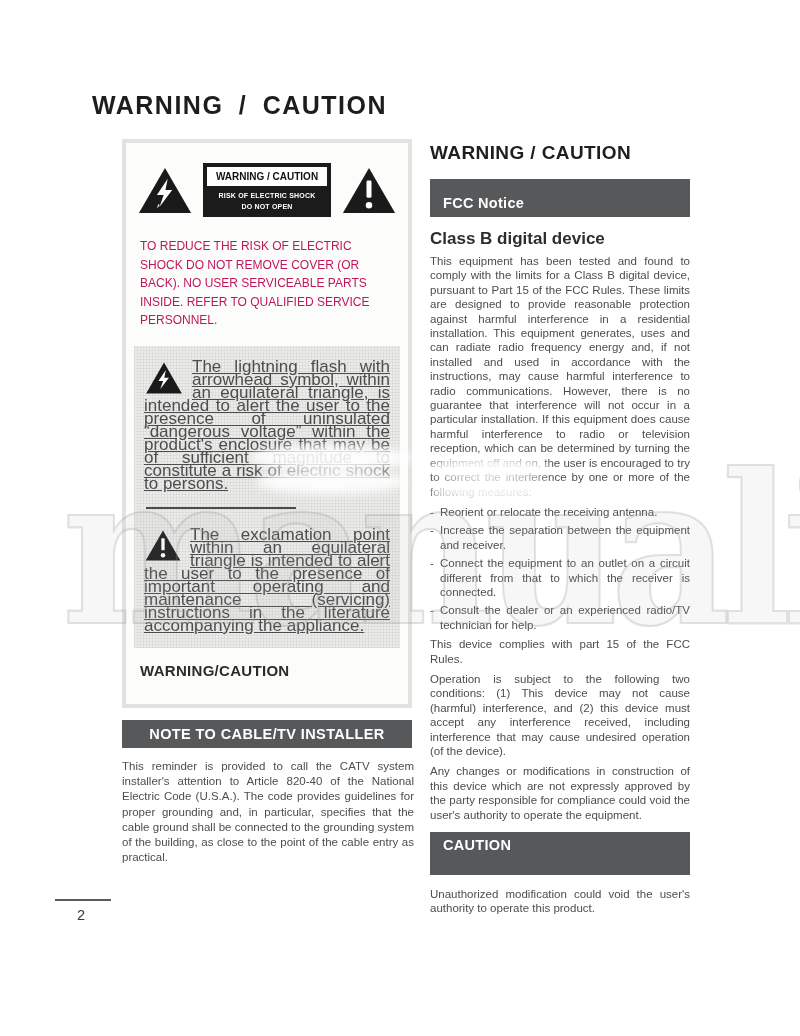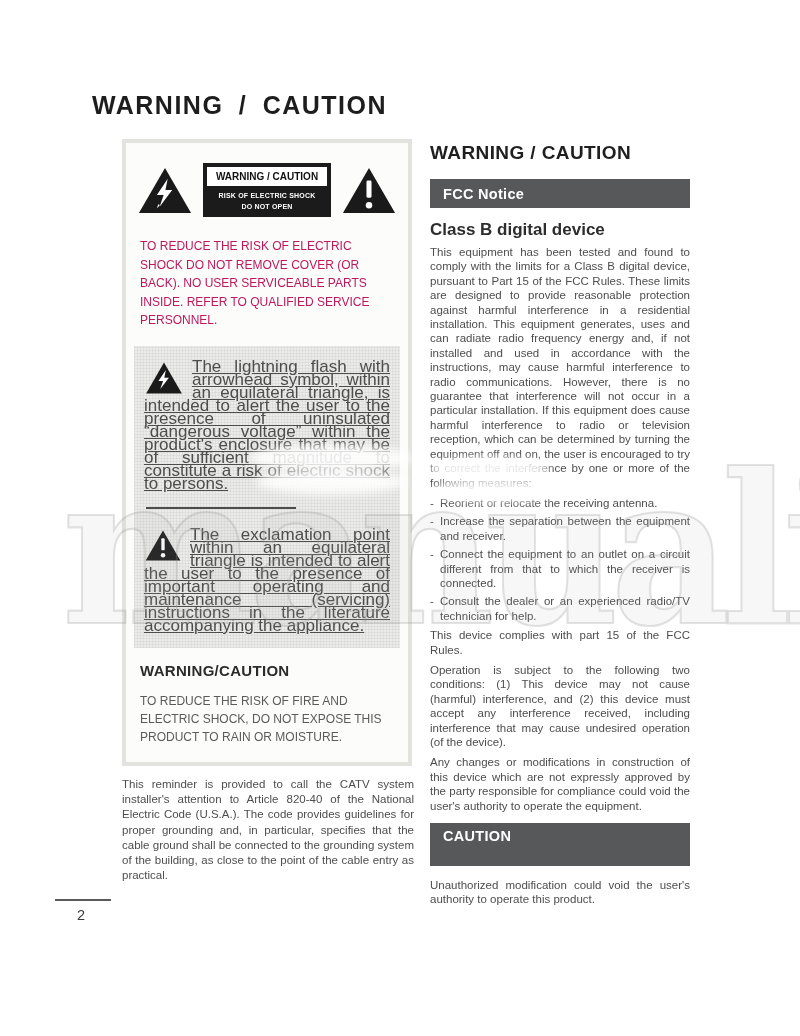--- a/index.html
+++ b/index.html
@@ -62,21 +62,21 @@
 
   
   .page-footer { position:absolute; left:55px; top:860px; }
   .footer-line { width:56px; border-top:2px solid #5a5a5a; }
   .footer-num { font-size:14.5px; color:#3a3a3a; margin:6px 0 0 22px; }
 
   
   .right-col { position:absolute; left:430px; top:103px; width:260px; }
   .rc-heading { font-size:19px; font-weight:bold; color:#1f1f1f; margin:0 0 15px; letter-spacing:0.4px; }
   .rc-intro  { font-size:11.5px; color:#4d4d4d; line-height:14.6px; text-align:justify; margin:0 0 13px; }
-  .banner.fcc     { width:260px; padding:7px 0 6px 13px; font-size:14.5px; letter-spacing:0.3px; margin:0 0 12px; }
+  .banner.fcc     { width:260px; padding:16px 0 6px 13px; font-size:14.5px; letter-spacing:0.3px; margin:0 0 12px; }
   .banner.caution { width:260px; padding:5px 0 22px 13px; font-size:14.5px; letter-spacing:0.3px; margin:10px 0 12px; }
   .rc-subhead { font-size:17px; font-weight:bold; color:#2d2d2d; margin:0 0 5px; }
   .rc-para { font-size:11.5px; color:#4d4d4d; line-height:14.4px; text-align:justify; margin:0 0 6px; }
   .measures { list-style:none; margin:2px 0 5px; padding:0; }
   .measures li {
     font-size:11.5px; color:#4d4d4d; line-height:14.4px; text-align:justify;
     position:relative; padding-left:10px; margin:0 0 4px;
   }
   .measures li::before { content:"-"; position:absolute; left:0; top:0; }
 
@@ -157,23 +157,23 @@
               <path d="M30 1 L59 51 L1 51 Z" fill="#1a1a1a"></path>
               <rect x="27.2" y="14" width="5.6" height="20" rx="1.5" fill="#ffffff"></rect>
               <circle cx="30" cy="42.5" r="3.8" fill="#ffffff"></circle>
             </svg>
           </span>
           <span>The exclamation point within an equilateral triangle is intended to alert the user to the presence of important operating and maintenance (servicing) instructions in the literature accompanying the appliance.</span>
         </p>
       </div>
 
       <h3 class="box-heading">WARNING/CAUTION</h3>
-      <p class="fire-text">TO REDUCE THE RISK OF FIRE AND ELECTRIC SHOCK, DO NOT EXPOSE THIS PRODUCT TO RAIN OR MOISTURE.</p>
     </div>
 
+    <div class="banner installer">NOTE TO CABLE/TV INSTALLER</div>
 
     <p class="left-para">This reminder is provided to call the CATV system installer's attention to Article 820-40 of the National Electric Code (U.S.A.). The code provides guidelines for proper grounding and, in particular, specifies that the cable ground shall be connected to the grounding system of the building, as close to the point of the cable entry as practical.</p>
   </div>
 
   <div class="right-col">
 
     <h2 class="rc-heading">WARNING / CAUTION</h2>
 
     <div class="banner fcc">FCC Notice</div>
 

